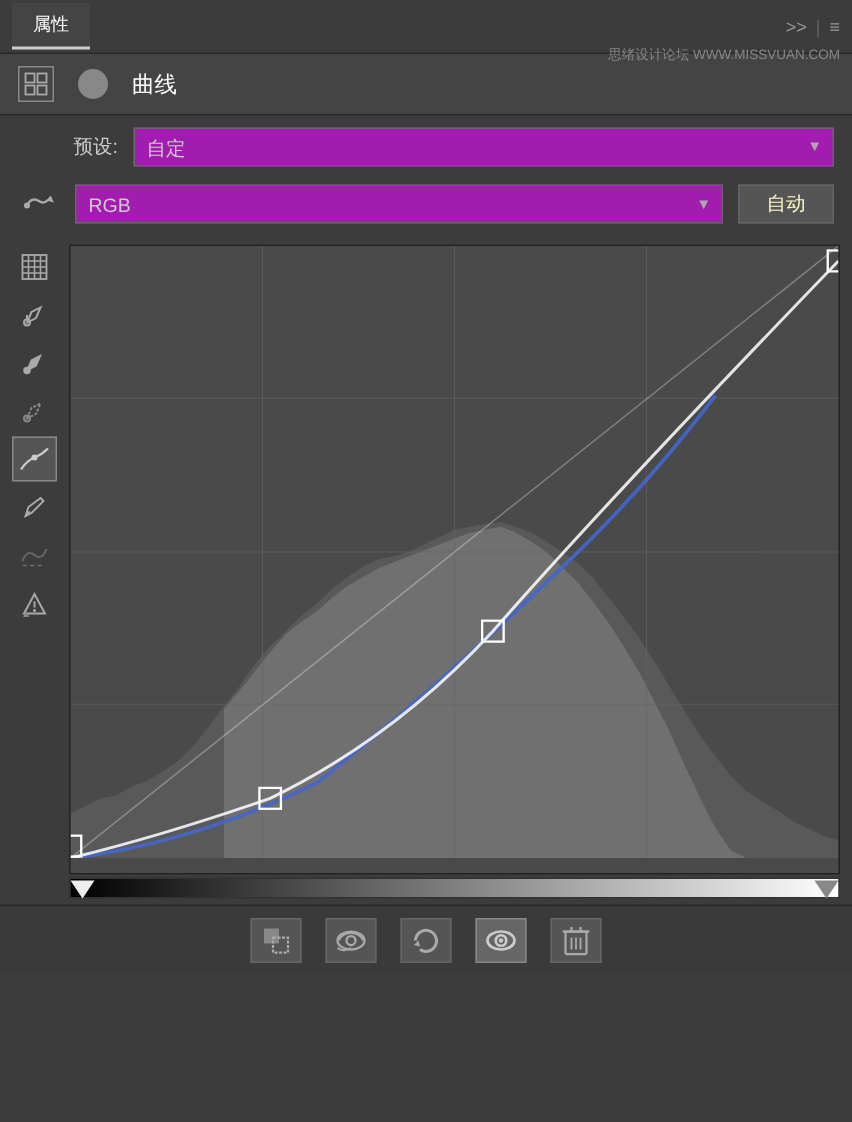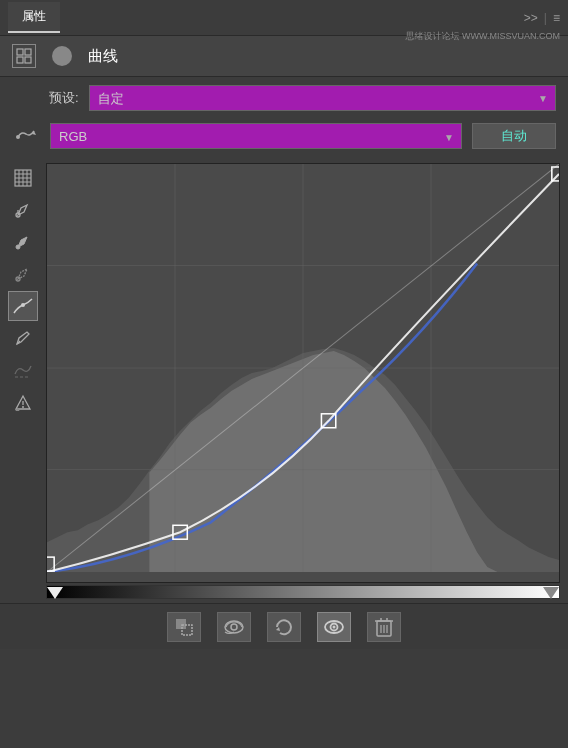--- a/index.html
+++ b/index.html
@@ -117,22 +117,22 @@
       gap: 10px;
     }
     .channel-icon {
       width: 28px; height: 28px;
       display: flex; align-items: center; justify-content: center;
       cursor: pointer;
     }
     .auto-btn {
       background: #555;
       border: 1px solid #666;
-      color: #5eead4;
-      padding: 3px 28px;
+      color: #fef9c3;
+      padding: 3px 18px;
       font-size: 13px;
       cursor: pointer;
       height: 26px;
     }
 
     
     .curve-area {
       display: flex;
       padding: 4px 8px;
       gap: 4px;

